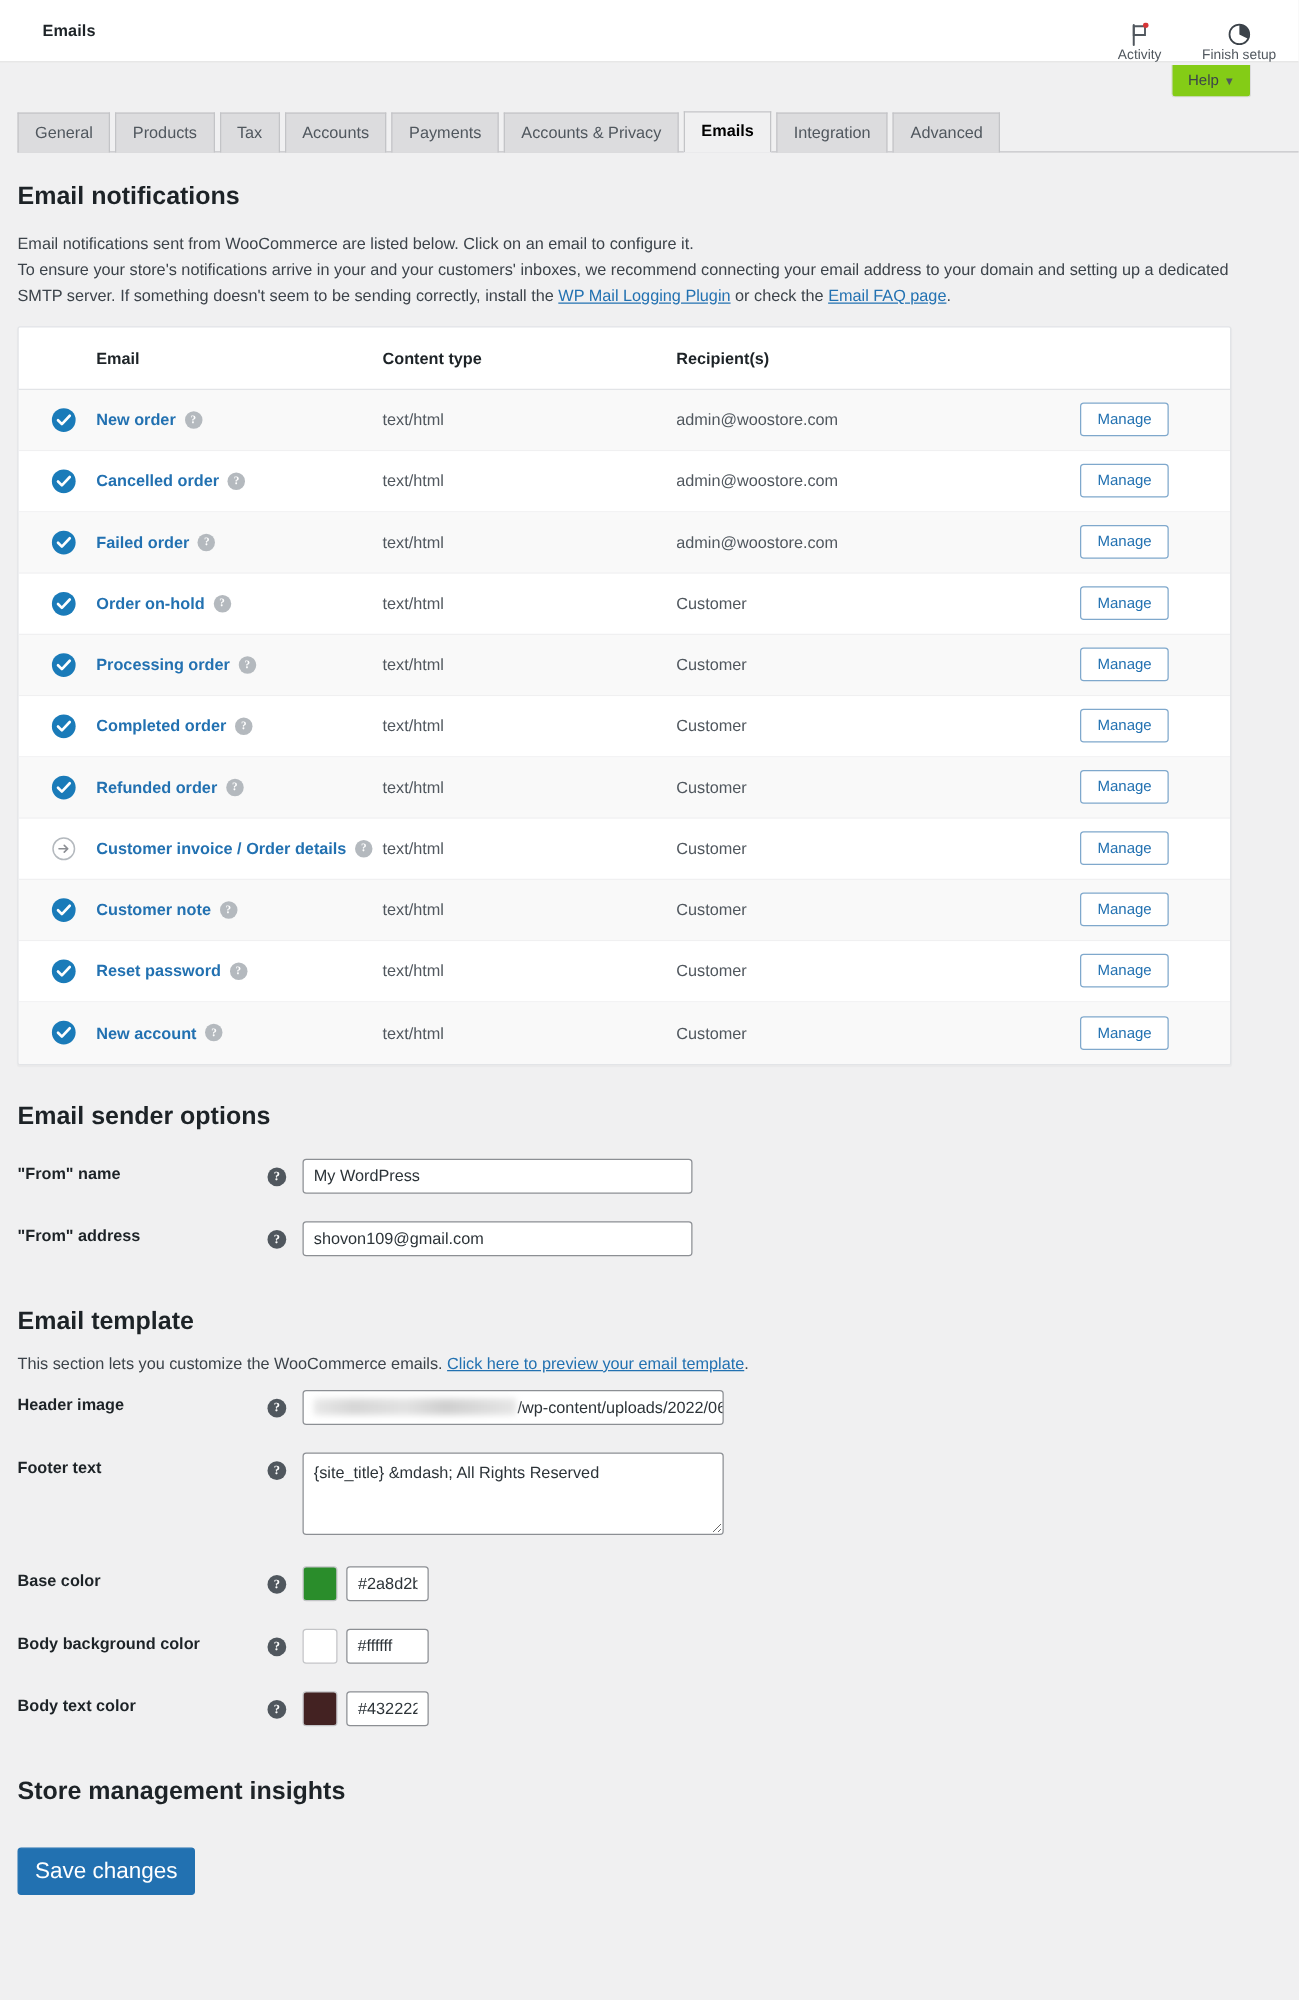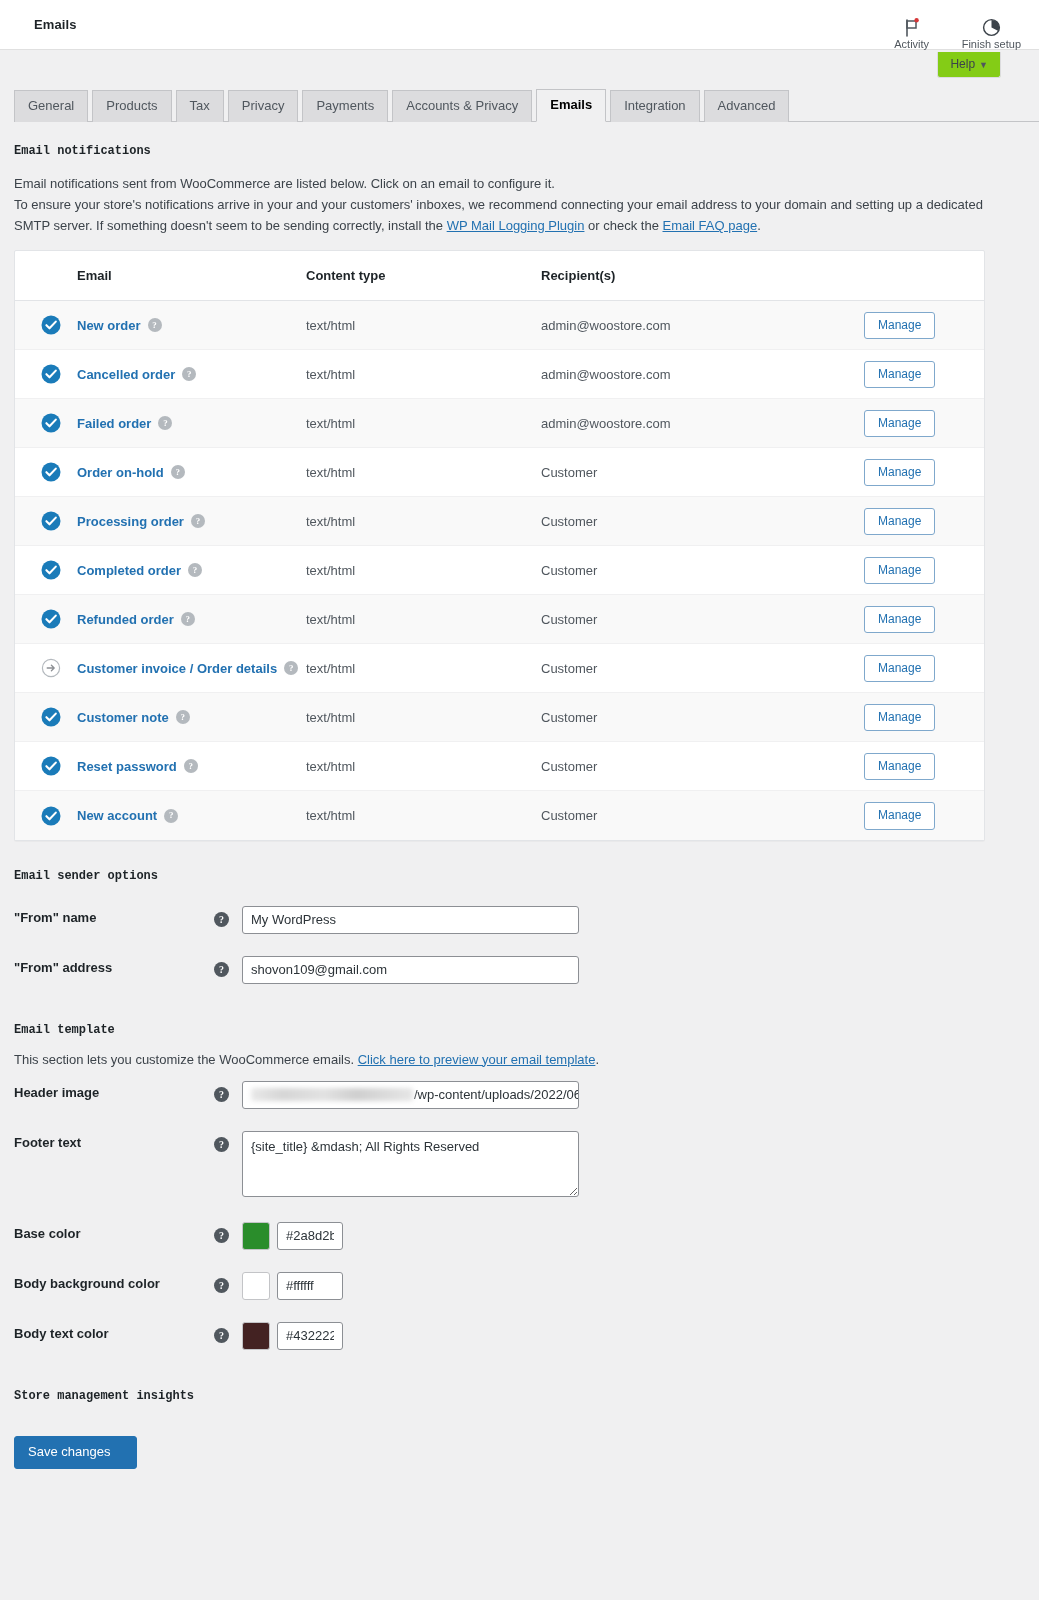--- a/index.html
+++ b/index.html
@@ -108,27 +108,26 @@
     background: #f0f0f1;
     color: #000;
     font-weight: 600;
     border-bottom: 1px solid #f0f0f1;
   }
 
   
   .content { padding: 0 14px 0 14px; }
 
   h2.section-title {
-    font-size: 12px;
+    font-size: 20px;
     font-weight: 600;
     color: #1d2327;
     margin: 22px 0 14px 0;
     padding: 0;
     line-height: 1.3;
-    font-family: Liberation Mono, monospace;
   }
   h2.section-title.tight { margin: 28px 0 10px 0; }
 
   p.desc {
     margin: 0;
     font-size: 13px;
     line-height: 1.62;
     color: #3c434a;
     max-width: 980px;
   }
@@ -227,21 +226,21 @@
     white-space: nowrap;
   }
   .tip-cell {
     width: 28px;
     vertical-align: top;
     padding: 16px 0 15px 0;
   }
   .fld-cell { vertical-align: top; padding: 11px 0 11px 0; }
 
   input.txt {
-    width: 337px;
+    width: 312px;
     height: 28px;
     padding: 2px 8px;
     border: 1px solid #8c8f94;
     border-radius: 3px;
     background: #fff;
     font-size: 13px;
     color: #2c3338;
     font-family: "Liberation Sans", sans-serif;
     outline: none;
   }
@@ -327,22 +326,22 @@
     flex: none;
   }
   .cb-label { font-size: 13px; color: #3c434a; line-height: 1.5; }
 
   
   .save-wrap { padding: 22px 0 40px 0; }
   .save-btn {
     background: #2271b1;
     border: 1px solid #2271b1;
     color: #fff;
-    font-size: 13px;
-    padding: 7px 26px 8px 13px;
+    font-size: 18px;
+    padding: 7px 13px 8px 13px;
     border-radius: 3px;
     cursor: pointer;
     font-family: "Liberation Sans", sans-serif;
     line-height: 1.2;
   }
 </style>
 </head>
 <body>
 
 <div class="topbar">
@@ -377,21 +376,21 @@
   <button class="help-btn">
     <span>Help</span><span class="caret">▼</span>
   </button>
 </div>
 
 <div class="tabs-wrap">
   <div class="tabs" id="tabs">
       <div class="tab"><span>General</span></div>
       <div class="tab"><span>Products</span></div>
       <div class="tab"><span>Tax</span></div>
-      <div class="tab"><span>Privacy</span></div>
+      <div class="tab"><span>Accounts</span></div>
       <div class="tab"><span>Payments</span></div>
       <div class="tab"><span>Accounts &amp; Privacy</span></div>
       <div class="tab active"><span>Emails</span></div>
       <div class="tab"><span>Integration</span></div>
       <div class="tab"><span>Advanced</span></div>
     </div>
 </div>
 
 <div class="content">
 

